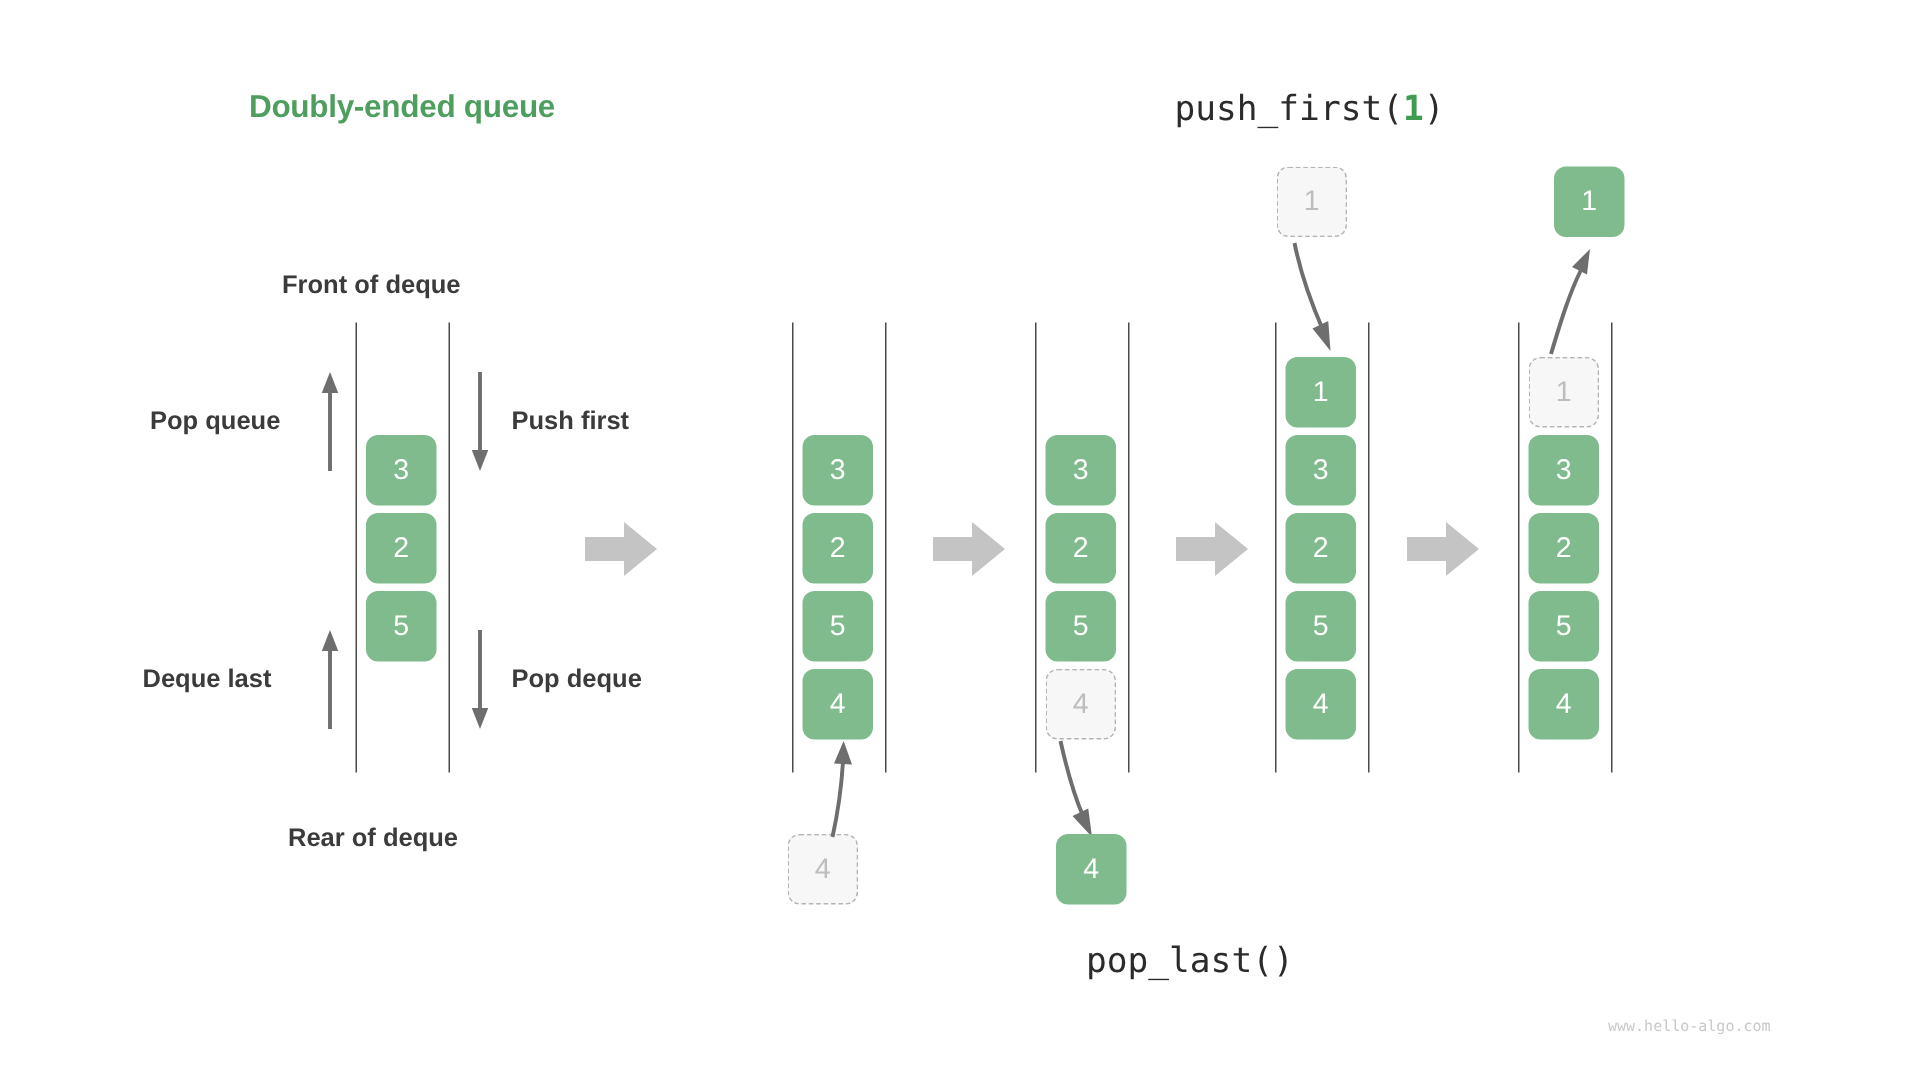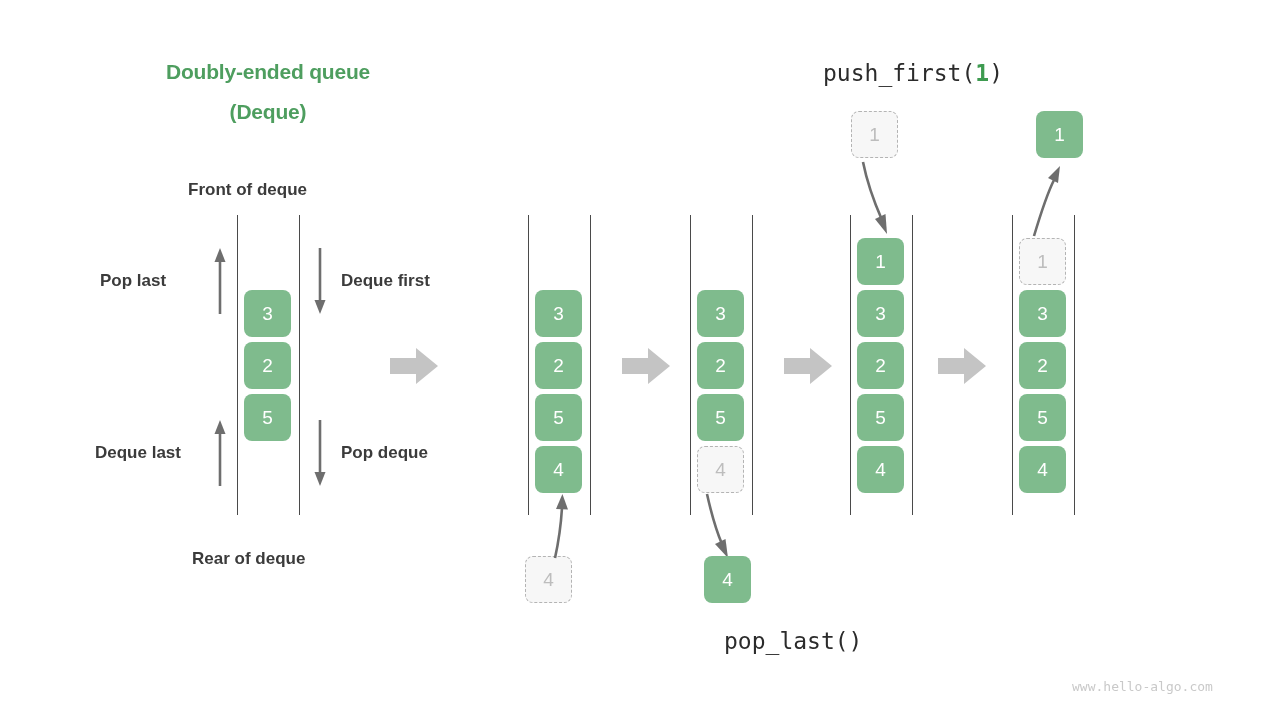--- a/index.html
+++ b/index.html
@@ -33,21 +33,21 @@
     font-family:"DejaVu Sans Mono","Liberation Mono",monospace;
     font-size:23px;
     color:#2B2B2B;
     white-space:nowrap;
     letter-spacing:0px;
   }
   .opname .arg{color:#3E9B50;font-weight:bold;}
   .watermark{
     position:absolute;
     font-family:"DejaVu Sans Mono","Liberation Mono",monospace;
-    font-size:13px;
+    font-size:10px;
     color:#C9C9C9;
     white-space:nowrap;
   }
 
   
   .rail{
     position:absolute;
     width:1px;
     background:#4A4A4A;
   }
@@ -79,43 +79,42 @@
 
   
   .curve{position:absolute;}
 </style>
 </head>
 <body>
 
 <div id="stage">
 
   <div class="title" style="left:88px;top:60px;width:360px;">Doubly-ended queue</div>
-  <div class="title" style="left:88px;top:100px;width:360px;">(Deque)</div>
 
   <div class="lbl" style="left:188px;top:180px;">Front of deque</div>
   <div class="lbl" style="left:192px;top:549px;">Rear of deque</div>
 
   <div class="rail" style="left:237px;top:215px;height:300px;"></div>
   <div class="rail" style="left:299px;top:215px;height:300px;"></div>
 
   <div class="cell" style="left:244px;top:290px;">3</div>
   <div class="cell" style="left:244px;top:342px;">2</div>
   <div class="cell" style="left:244px;top:394px;">5</div>
 
   <svg class="thinarrow" style="left:205px;top:246px;" width="30" height="70">
     <line x1="15" y1="68" x2="15" y2="14" stroke="#6E6E6E" stroke-width="2.6"></line>
     <polygon points="15,2 9.5,16 20.5,16" fill="#6E6E6E"></polygon>
   </svg>
-  <div class="lbl" style="left:100px;top:271px;">Pop last</div>
+  <div class="lbl" style="left:100px;top:271px;">Pop queue</div>
 
   <svg class="thinarrow" style="left:305px;top:246px;" width="30" height="70">
     <line x1="15" y1="2" x2="15" y2="56" stroke="#6E6E6E" stroke-width="2.6"></line>
     <polygon points="15,68 9.5,54 20.5,54" fill="#6E6E6E"></polygon>
   </svg>
-  <div class="lbl" style="left:341px;top:271px;">Deque first</div>
+  <div class="lbl" style="left:341px;top:271px;">Push first</div>
 
   <svg class="thinarrow" style="left:205px;top:418px;" width="30" height="70">
     <line x1="15" y1="68" x2="15" y2="14" stroke="#6E6E6E" stroke-width="2.6"></line>
     <polygon points="15,2 9.5,16 20.5,16" fill="#6E6E6E"></polygon>
   </svg>
   <div class="lbl" style="left:95px;top:443px;">Deque last</div>
 
   <svg class="thinarrow" style="left:305px;top:418px;" width="30" height="70">
     <line x1="15" y1="2" x2="15" y2="56" stroke="#6E6E6E" stroke-width="2.6"></line>
     <polygon points="15,68 9.5,54 20.5,54" fill="#6E6E6E"></polygon>
@@ -191,17 +190,17 @@
   <div class="cell" style="left:1019px;top:342px;">2</div>
   <div class="cell" style="left:1019px;top:394px;">5</div>
   <div class="cell" style="left:1019px;top:446px;">4</div>
 
   <svg class="curve" style="left:1018px;top:158px;" width="56" height="80">
     <path d="M16,78 C22,58 28,38 36,22" stroke="#6E6E6E" stroke-width="2.6" fill="none"></path>
     <polygon points="42,8 30,20 40,25" fill="#6E6E6E"></polygon>
   </svg>
   <div class="cell" style="left:1036px;top:111px;">1</div>
 
-  <div class="opname" style="left:823px;top:60px;text-align:right;"><span>push_first(</span><span class="arg">1</span><span>)</span></div>
+  <div class="opname" style="left:783px;top:60px;text-align:right;"><span>push_first(</span><span class="arg">1</span><span>)</span></div>
 
   <div class="watermark" style="left:1072px;top:679px;">www.hello-algo.com</div>
 
 </div>
 
 </body></html>

